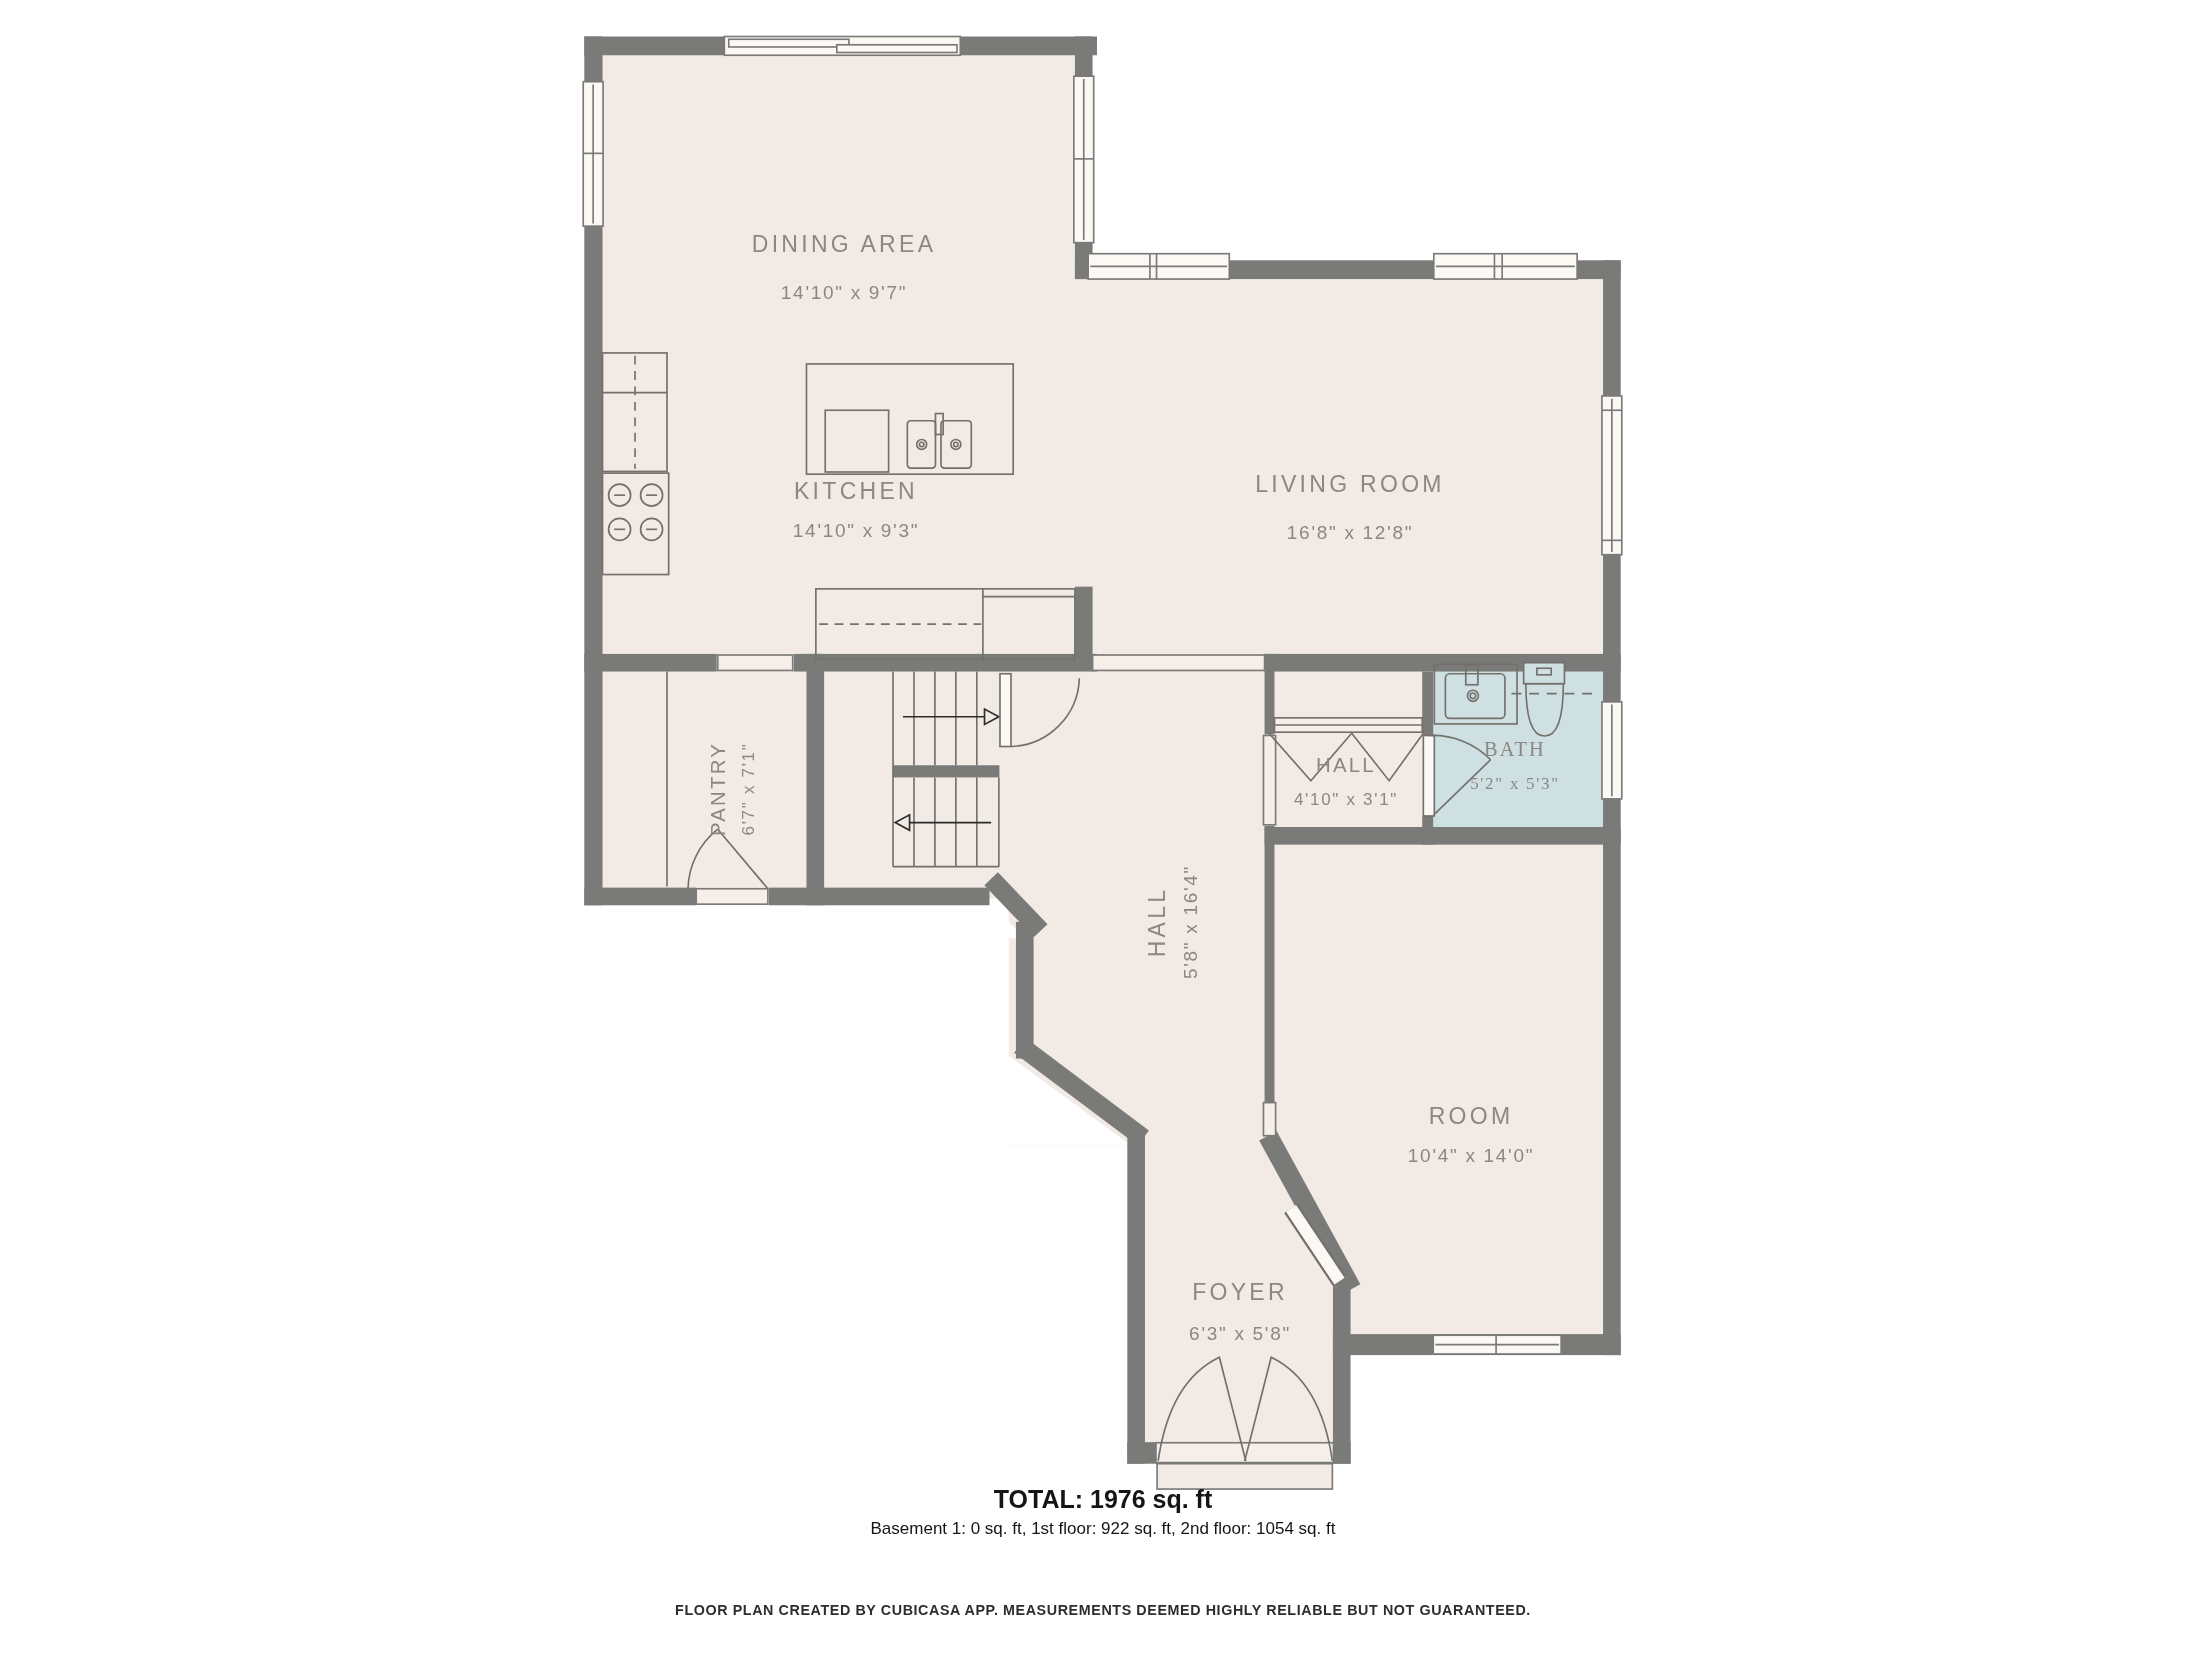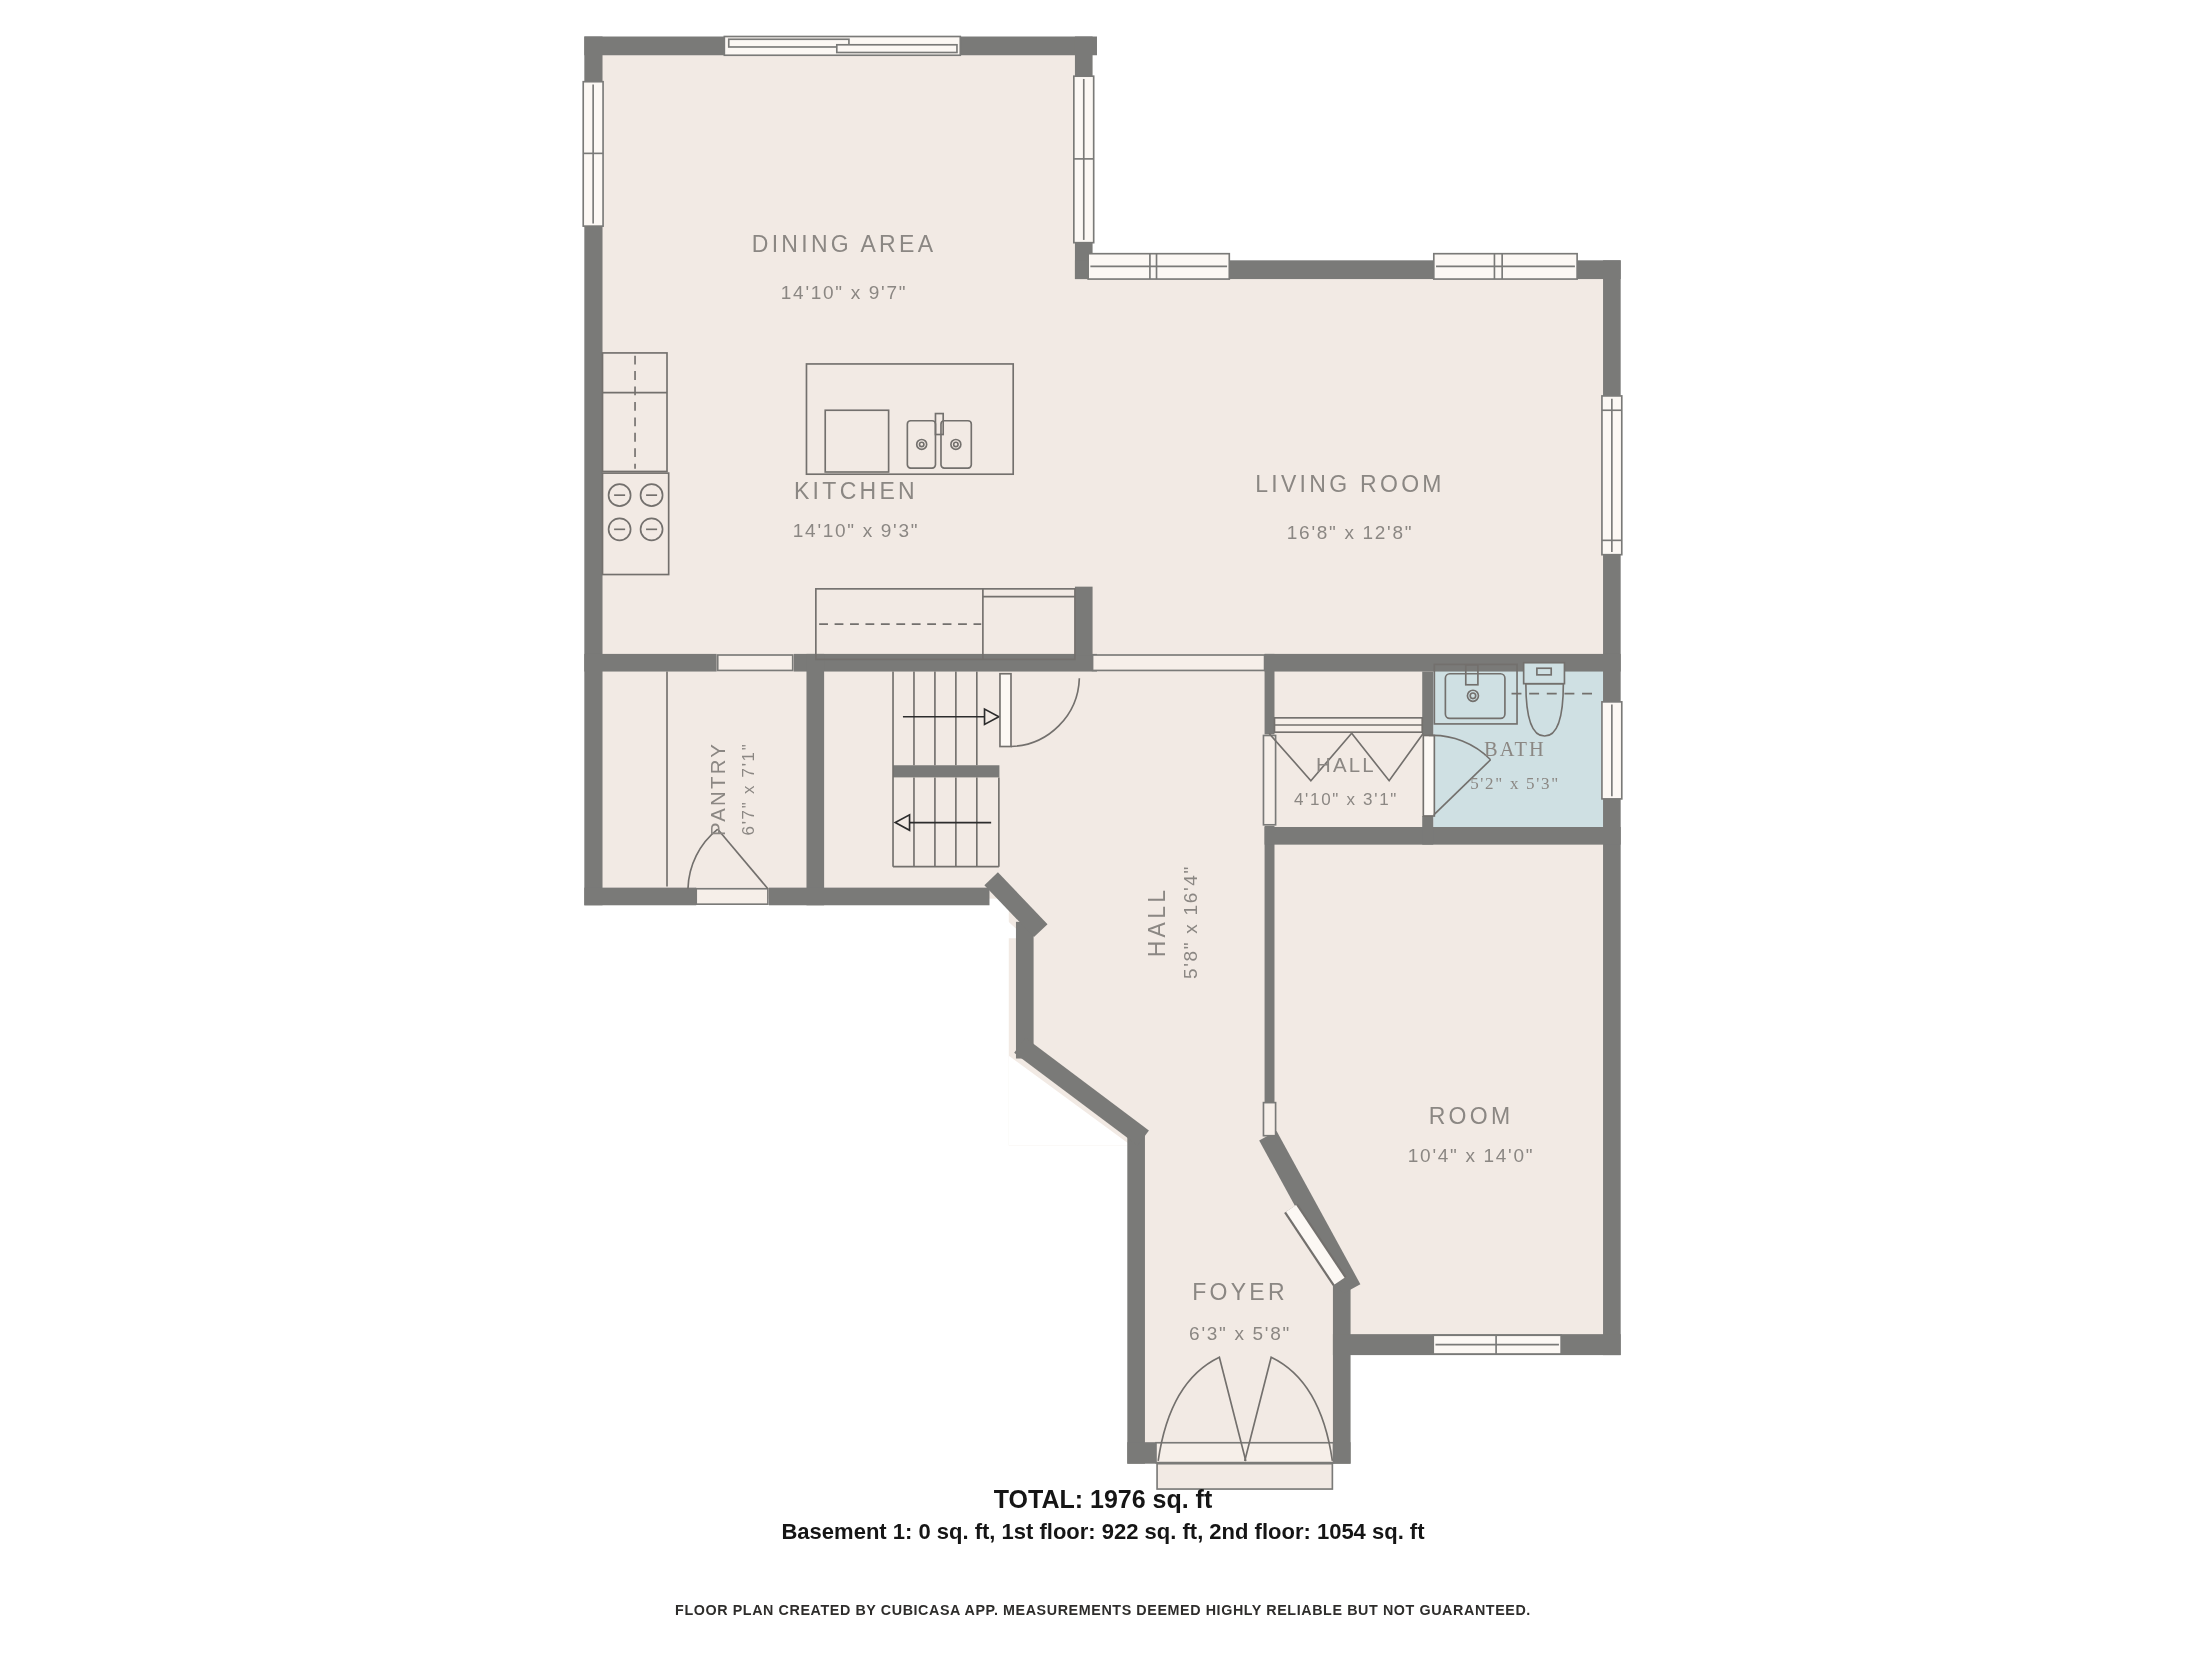--- a/index.html
+++ b/index.html
@@ -8,21 +8,21 @@
   svg.plan{position:absolute;left:0;top:0;width:2205px;height:1654px;}
   .room-label{position:absolute;transform:translate(-50%,-50%);text-align:center;color:#8b8783;white-space:nowrap;}
   .room-label.rot{transform:translate(-50%,-50%) rotate(-90deg);}
   .room-name{font-size:23px;letter-spacing:3.3px;font-weight:400;}
   .room-dims{font-size:19px;letter-spacing:1.7px;margin-top:24px;}
   .small .room-name{font-size:20.4px;letter-spacing:2.2px;}
   .small .room-dims{font-size:17px;margin-top:13.2px;}
   .rot .room-dims{margin-top:8.8px;}
   .summary-line{position:absolute;left:1103px;transform:translateX(-50%);white-space:nowrap;color:#151515;text-align:center;}
   .total{font-size:25px;font-weight:700;}
-  .floors-line,.excluded-line{font-size:22px;font-weight:700;}
+  .floors-line,.excluded-line{font-size:17px;font-weight:400;}
   .watermark{position:absolute;left:954px;top:1592px;transform:translate(-50%,-50%);font-size:58px;color:#c5c3c1;opacity:.85;white-space:nowrap;letter-spacing:1.1px;}
   .disclaimer{position:absolute;left:1103px;top:1610px;transform:translate(-50%,-50%);font-size:14.3px;color:#2e2d2b;letter-spacing:0.6px;white-space:nowrap;font-weight:bold;}
 </style>
 </head>
 <body>
 
 <div class="canvas">
 
   <svg class="plan" viewBox="0 0 4000 3000">
 

